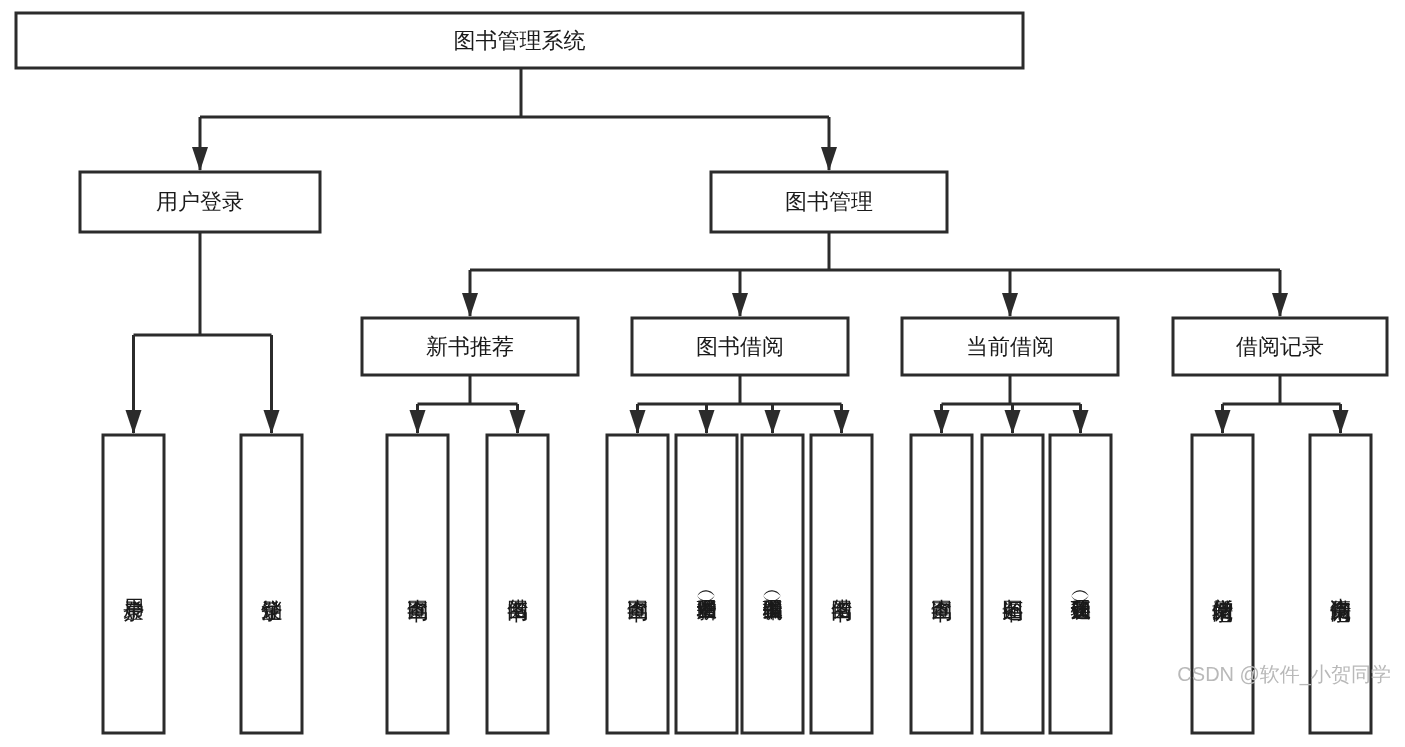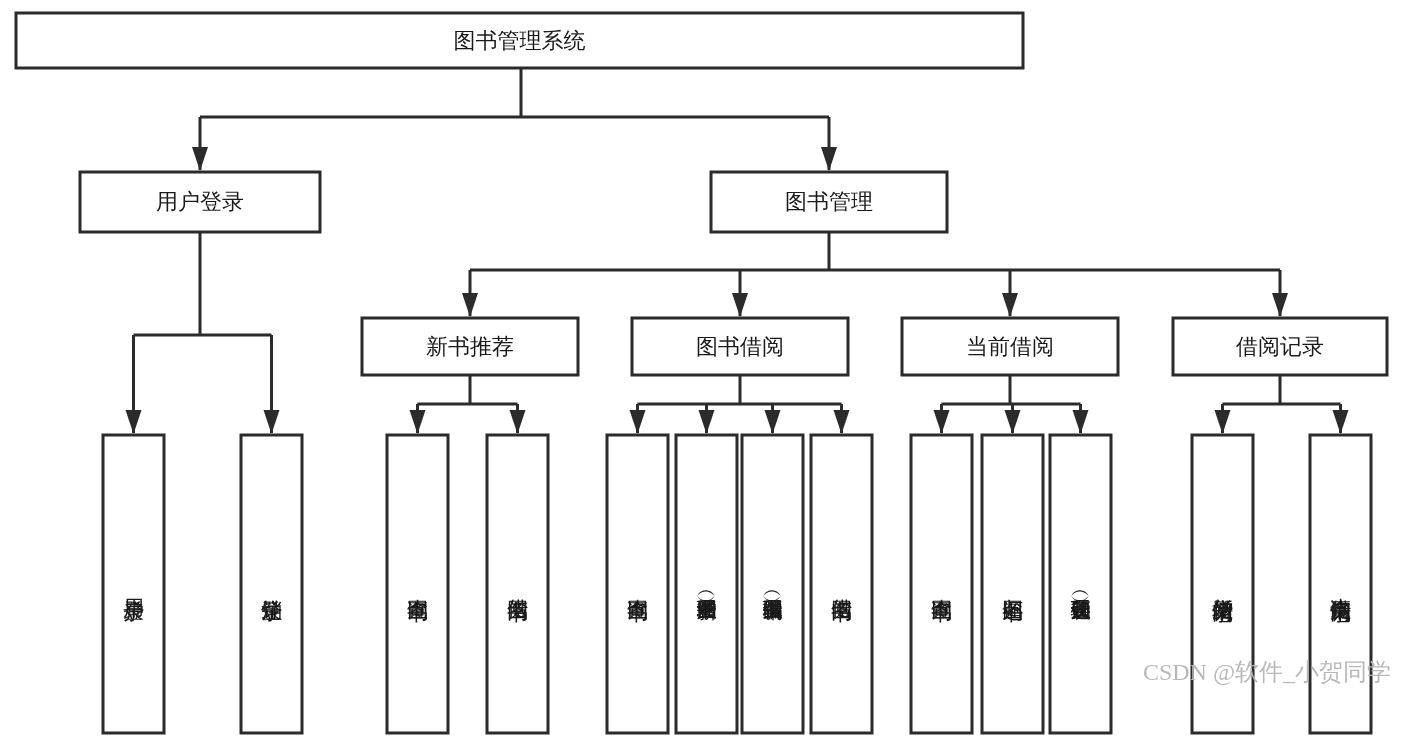--- a/index.html
+++ b/index.html
@@ -65,22 +65,22 @@
     white-space: nowrap;
   }
   .leaf-label.tight {
     font-size: 20px;
     letter-spacing: 0px;
   }
   .watermark {
     position: absolute;
     right: 14px;
     bottom: 6px;
-    font-family: Liberation Serif, serif;
-    font-size: 24px;
+    font-family: Liberation Sans, sans-serif;
+    font-size: 20px;
     color: #b9b9b9;
     white-space: nowrap;
     pointer-events: none;
   }
 </style>
 </head>
 <body>
 
 <div id="diagram-root">
 

